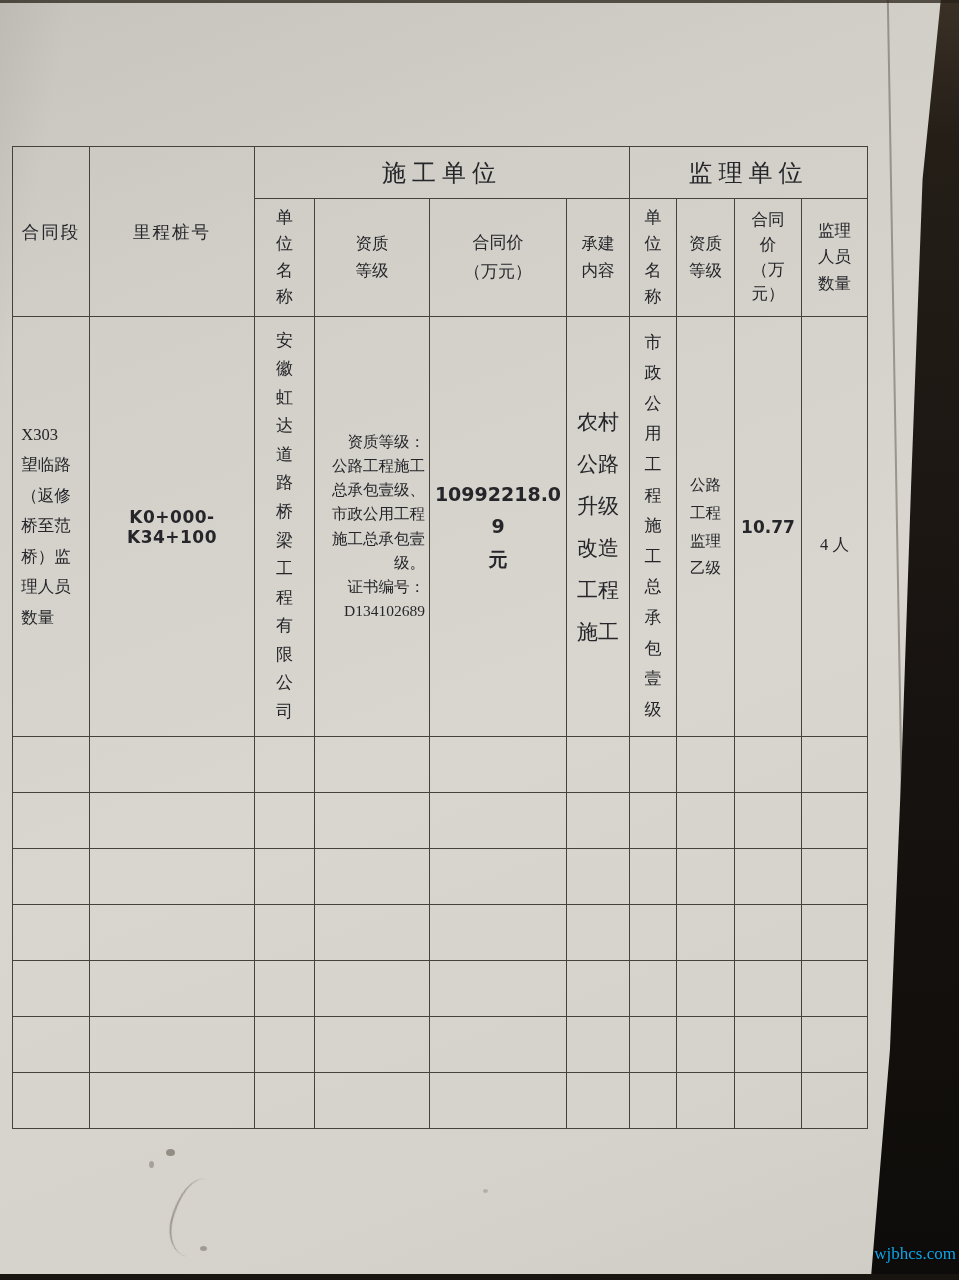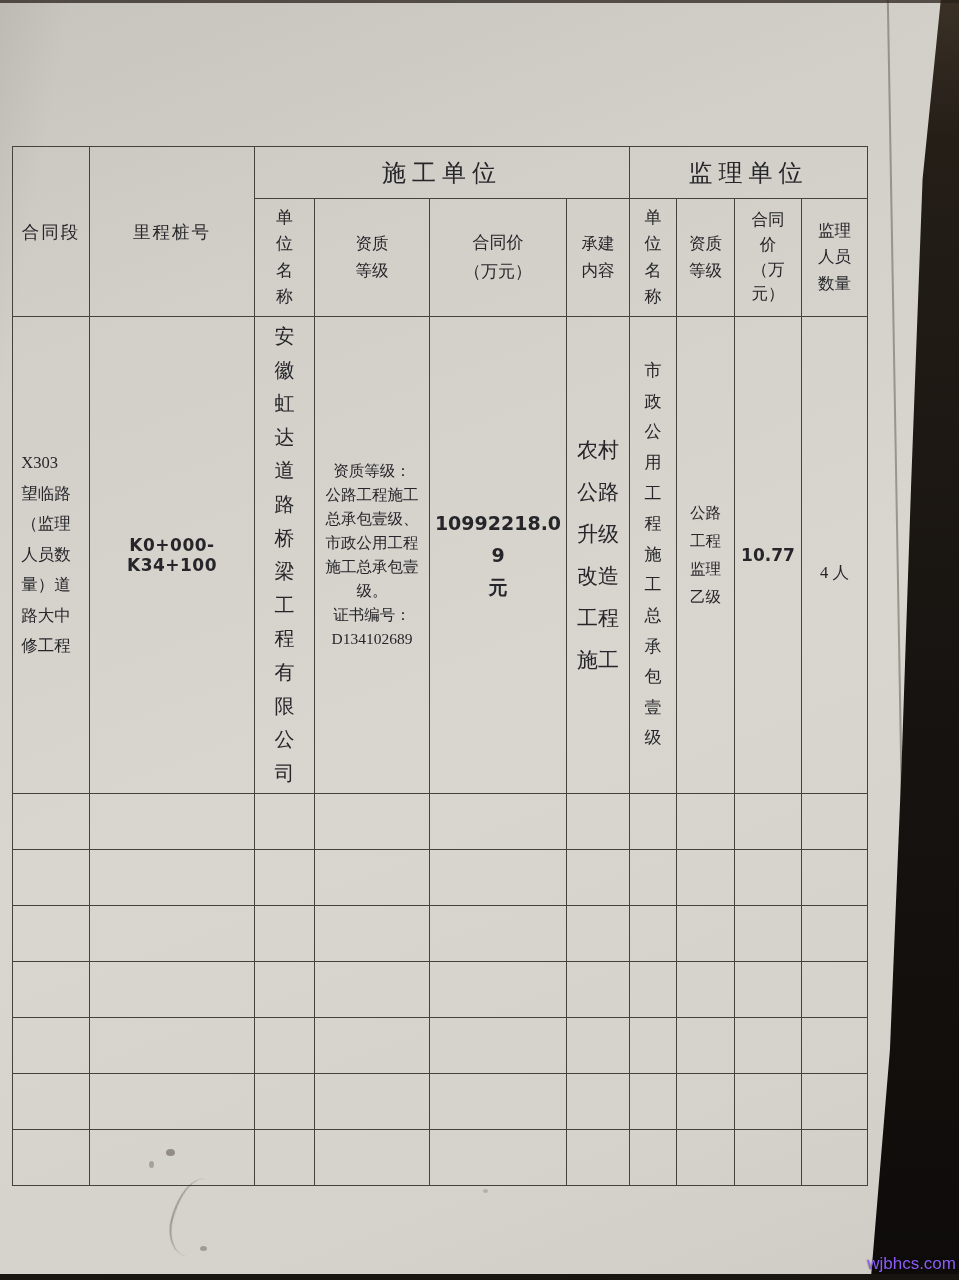--- a/index.html
+++ b/index.html
@@ -36,40 +36,40 @@
     font-weight:normal;vertical-align:middle;text-align:center;
     padding:3px 4px;color:#26262a;
   }
   tr.group-row{height:52px;}
   tr.sub-row{height:118px;}
   tr.data-row{height:420px;}
   tr.empty-row{height:56px;}
   .hdr{font-size:17.5px;letter-spacing:2px;}
   .hdr-wide{font-size:24px;letter-spacing:6px;}
   .vtext{width:1.15em;margin:0 auto;word-break:break-all;line-break:anywhere;line-height:1.55;font-size:17px;}
-  .vtext-tall{width:1.15em;margin:0 auto;word-break:break-all;line-break:anywhere;line-height:1.68;font-size:20px;}
+  .vtext-tall{width:1.15em;margin:0 auto;word-break:break-all;line-break:anywhere;line-height:1.68;font-size:17px;}
   .vtext-sup{width:1.15em;margin:0 auto;word-break:break-all;line-break:anywhere;line-height:1.8;font-size:17px;}
   .w2{width:2.35em;margin:0 auto;word-break:break-all;line-break:anywhere;line-height:1.6;font-size:16.5px;}
   .preline{white-space:pre-line;line-height:1.7;font-size:17px;}
   .preline-sm{white-space:pre-line;line-height:1.5;font-size:16.5px;}
   .wrapblock{white-space:pre-wrap;word-break:break-all;line-break:anywhere;}
   .cell-section{font-size:16.5px;line-height:1.85;width:3.6em;margin:0 auto;text-align:left;}
-  .cell-qual{font-size:15.5px;line-height:1.55;text-align:center;}
+  .cell-qual{font-size:15.5px;line-height:1.55;text-align:right;}
   td.qual-td{padding:6px 10px;text-align:left;}
   .num{font-family:"DejaVu Sans","Liberation Sans",sans-serif;font-weight:bold;}
   .cell-stake{font-size:17px;letter-spacing:.5px;}
   .cell-price{font-size:19px;line-height:1.7;}
   .cell-content{width:2.3em;margin:0 auto;word-break:break-all;line-break:anywhere;line-height:2.0;font-size:21px;}
   .cell-supqual{width:2.3em;margin:0 auto;word-break:break-all;line-break:anywhere;line-height:1.8;font-size:15.5px;}
   .cell-supprice{font-size:17px;}
   .cell-staff{font-size:16.5px;margin-top:36px;}
   .watermark{
-    position:absolute;right:3px;bottom:6px;
-    font-family:Liberation Sans, sans-serif;
-    font-size:17px;color:#8b5cf6;text-shadow:0 0 2px rgba(0,0,0,.6);
+    position:absolute;right:3px;bottom:16px;
+    font-family:Liberation Serif, serif;
+    font-size:17px;color:#0ea5e9;text-shadow:0 0 2px rgba(0,0,0,.6);
   }
   .stain{position:absolute;pointer-events:none;}
   .stain-dot{background:rgba(66,56,45,.45);border-radius:50%;filter:blur(.4px);}
   .stain-arc{
     width:46px;height:80px;border:none;border-left:2.5px solid rgba(66,56,45,.38);
     border-radius:50% 50% 50% 50%/60% 60% 40% 40%;transform:rotate(14deg);filter:blur(.6px);
   }
 </style>
 </head>
 <body>
@@ -124,21 +124,21 @@
         </th>
         <th>
           <div class="w2">监理人员数量</div>
         </th>
       </tr>
     </thead>
     <tbody>
       <tr class="data-row">
         <td>
           <div class="cell-section wrapblock">X303
-望临路（监理人员数量）道路大中修工程</div>
+望临路（返修桥至范桥）监理人员数量</div>
         </td>
         <td>
           <div class="cell-stake num">K0+000-K34+100</div>
         </td>
         <td>
           <div class="vtext-tall">安徽虹达道路桥梁工程有限公司</div>
         </td>
         <td class="qual-td">
           <div class="cell-qual wrapblock">资质等级：
 公路工程施工总承包壹级、市政公用工程施工总承包壹级。

